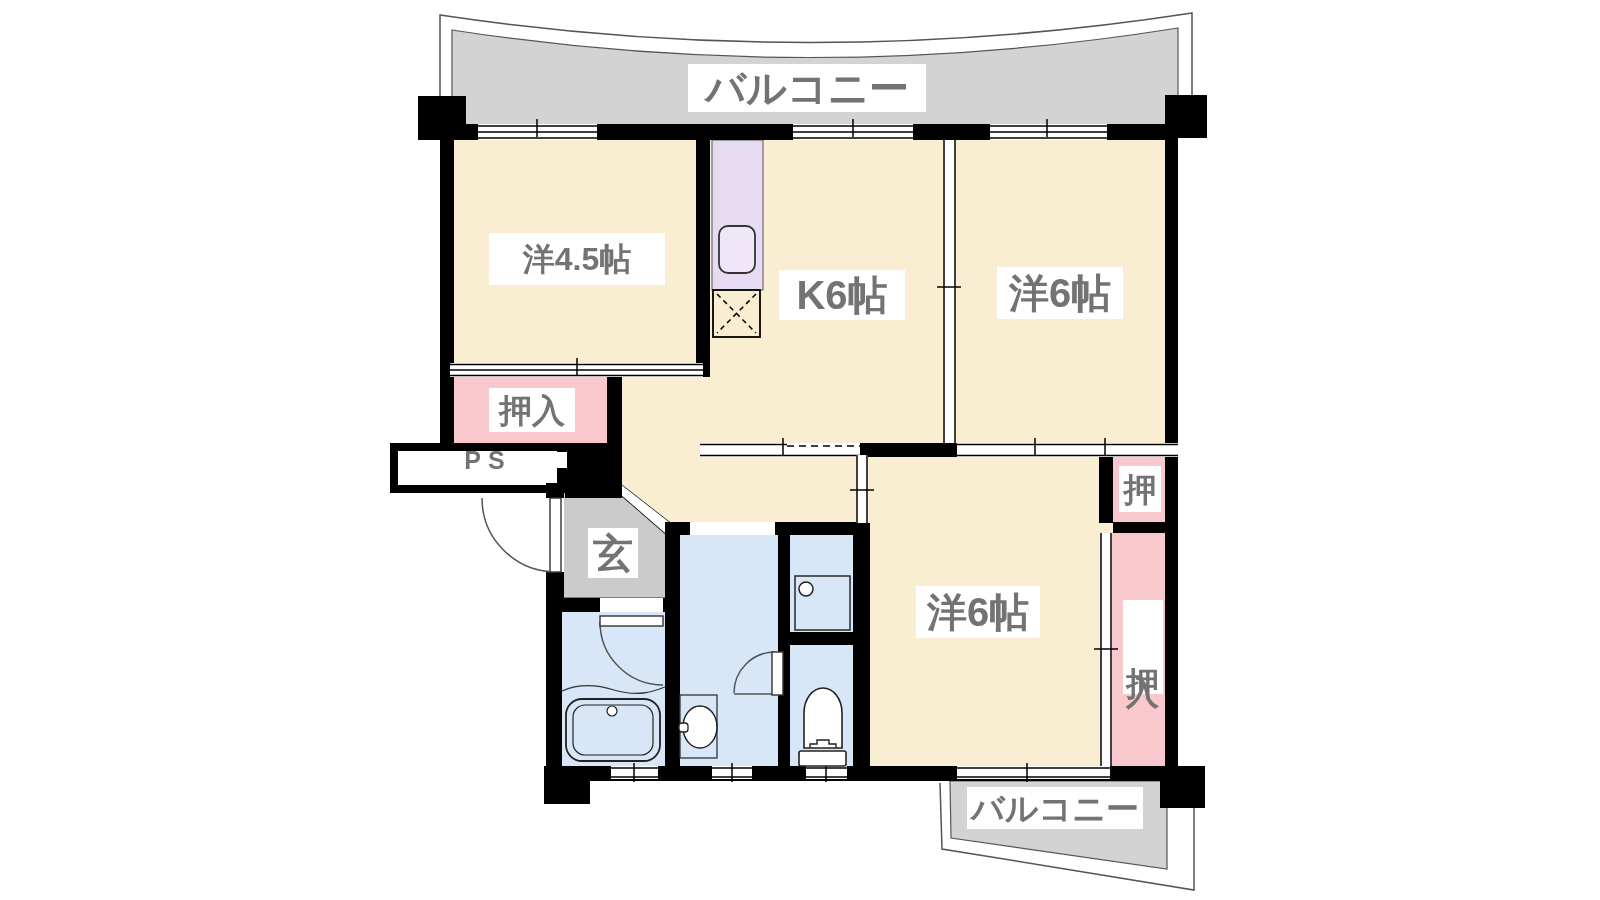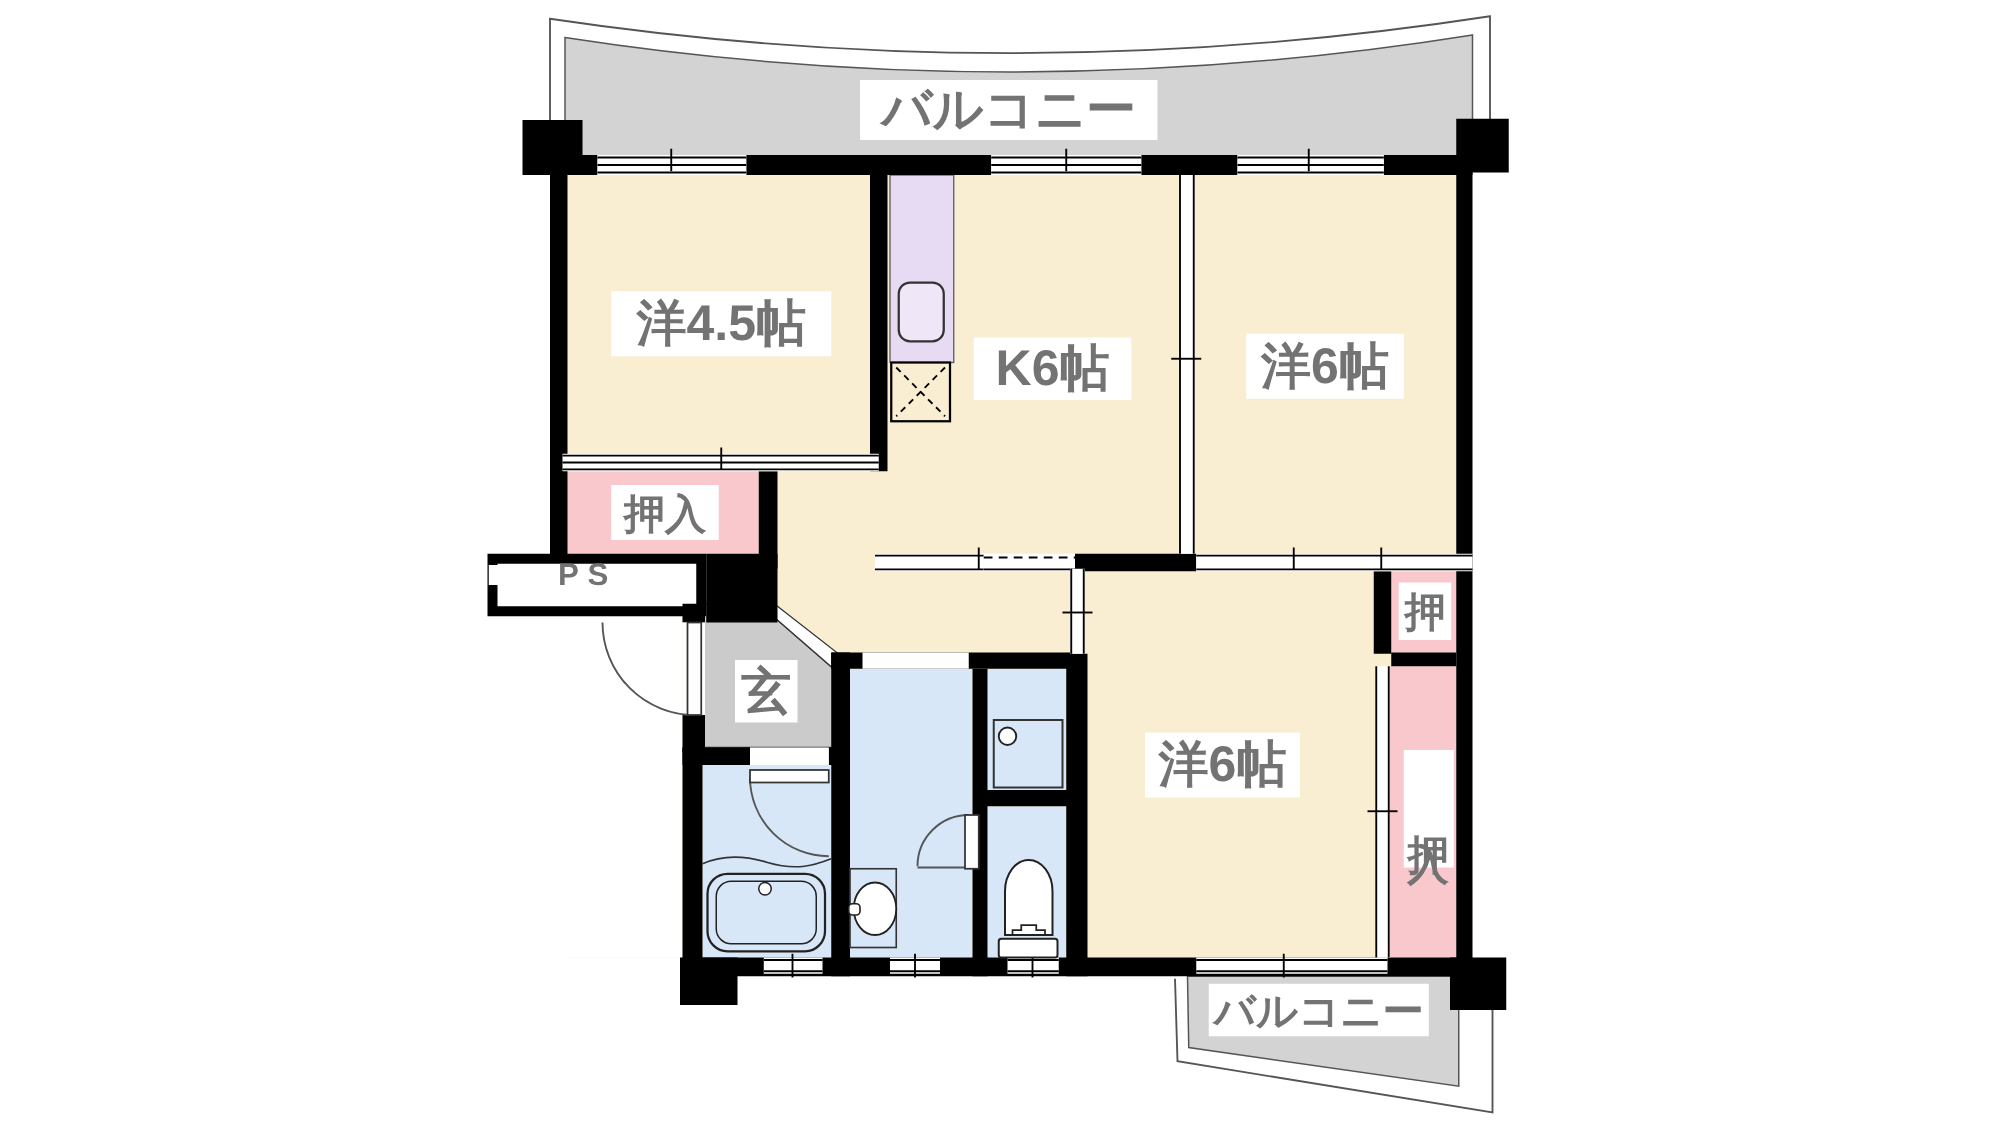--- a/index.html
+++ b/index.html
@@ -218,29 +218,29 @@
     <g>
       <line x1="734" y1="694" x2="775" y2="694" stroke="#555" stroke-width="1.5"></line>
       <path d="M734,693 A41,41 0 0 1 775,652" fill="none" stroke="#555" stroke-width="1.5"></path>
       <rect x="772" y="652" width="11" height="43" fill="#fff" stroke="#333" stroke-width="1.4"></rect>
     </g>
   </g>
 </svg>
 
 <div class="lbl" style="left:688px;top:64px;width:238px;height:48px;font-size:40px;">バルコニー</div>
 
-<div class="lbl" style="left:489px;top:233px;width:176px;height:52px;font-size:40px;">洋4.5帖</div>
+<div class="lbl" style="left:489px;top:233px;width:176px;height:52px;font-size:32px;">洋4.5帖</div>
 
 <div class="lbl" style="left:779px;top:270px;width:126px;height:50px;font-size:40px;">K6帖</div>
 
 <div class="lbl" style="left:997px;top:267px;width:126px;height:52px;font-size:40px;">洋6帖</div>
 
 <div class="lbl" style="left:489px;top:388px;width:86px;height:44px;font-size:33px;">押入</div>
 
-<div class="lbl" style="left:391px;top:452px;width:158px;height:16px;font-size:25px;letter-spacing:7px;">PS</div>
+<div class="lbl" style="left:409px;top:452px;width:158px;height:16px;font-size:25px;letter-spacing:7px;">PS</div>
 
 <div class="lbl" style="left:588px;top:528px;width:50px;height:50px;font-size:40px;">玄</div>
 
 <div class="lbl" style="left:916px;top:586px;width:124px;height:52px;font-size:40px;">洋6帖</div>
 
 <div class="lbl" style="left:1119px;top:466px;width:42px;height:46px;font-size:33px;">押</div>
 
 <div class="lbl v" style="left:1123px;top:600px;width:40px;height:94px;font-size:33px;">押入</div>
 
 <div class="lbl" style="left:967px;top:787px;width:176px;height:42px;font-size:33px;">バルコニー</div>

